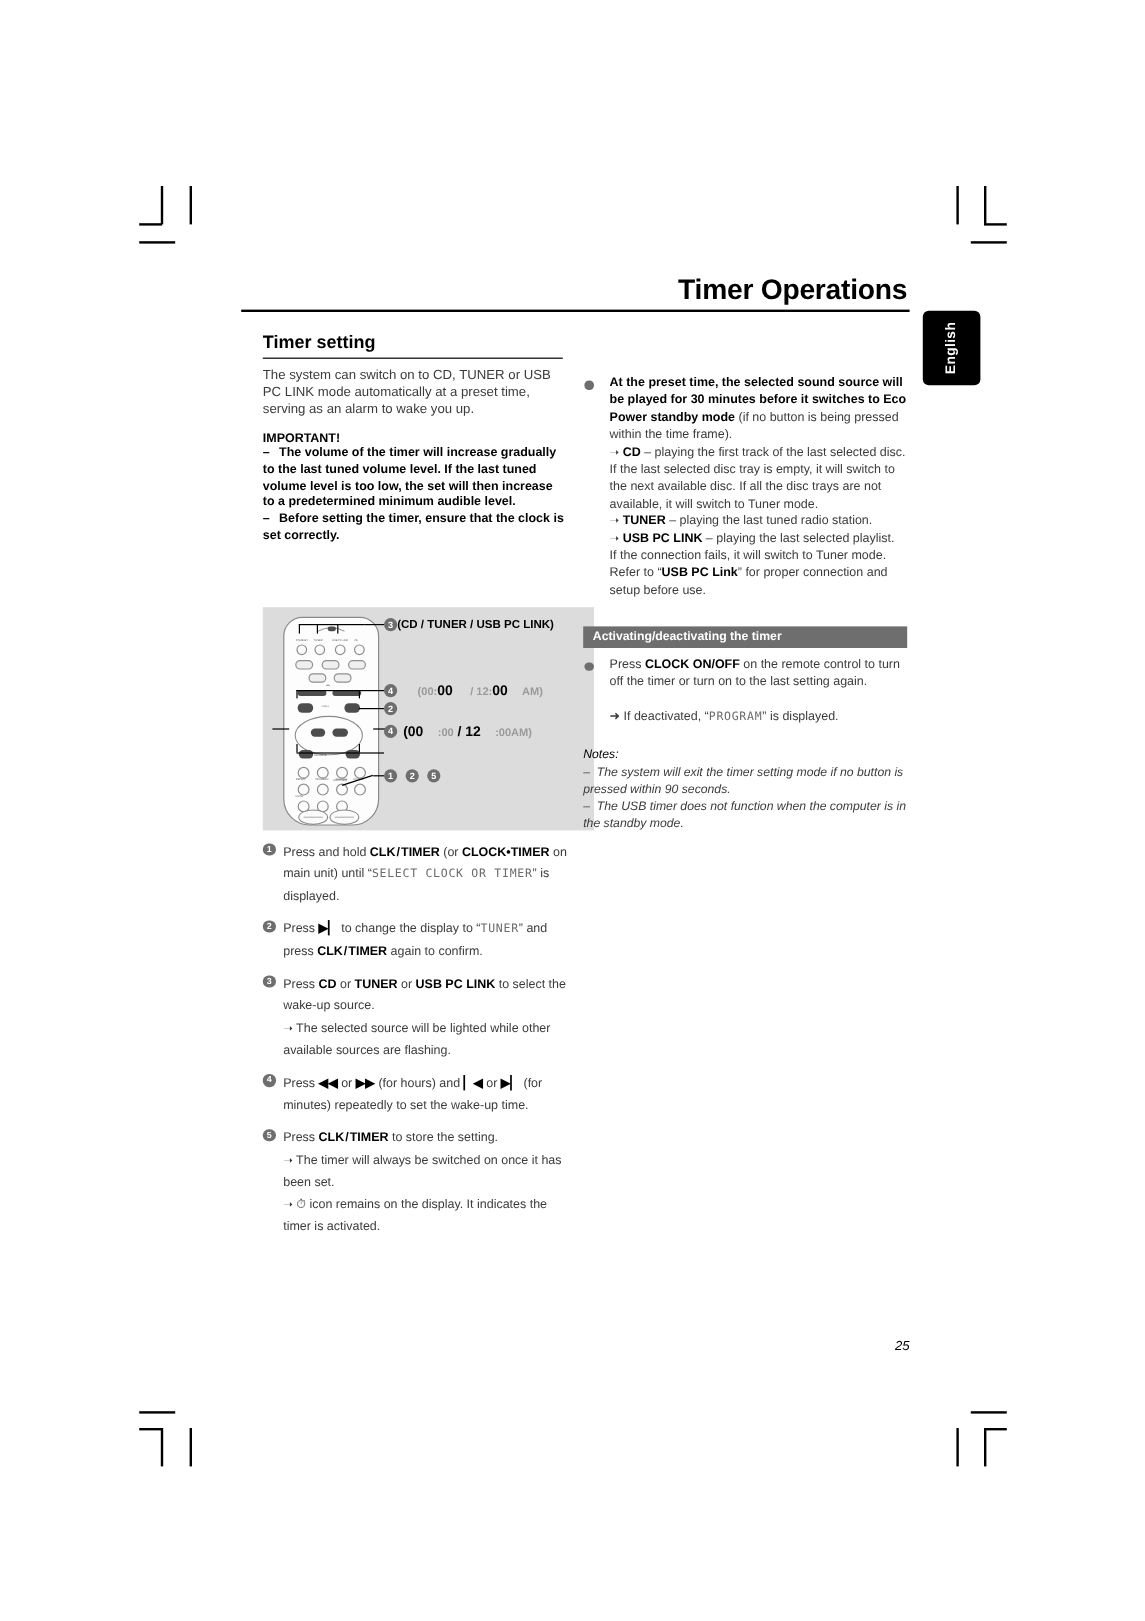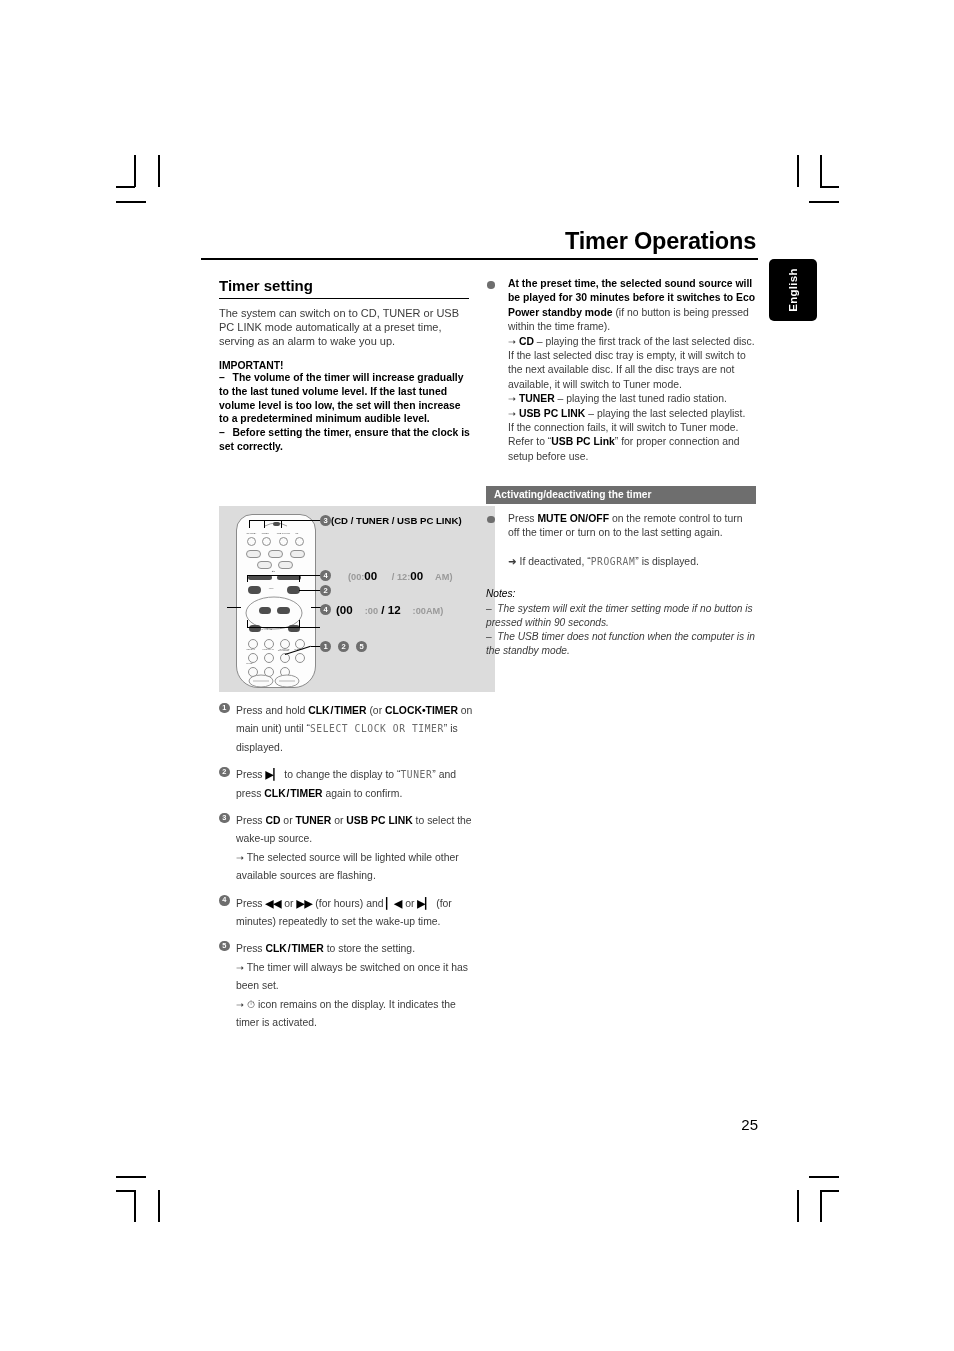--- a/index.html
+++ b/index.html
@@ -203,21 +203,21 @@
 
   
   .lcd {
     font-family: "DejaVu Sans Mono", monospace;
     font-size: 9.6px;
     letter-spacing: 0.6px;
     color: #6b6b6b;
   }
 
   
-  .bullet-block { position: relative; padding-left: 22px; }
+  .bullet-block { position: relative; padding-left: 22px; margin-top: 36px; }
   .bullet-dot {
     position: absolute;
     left: 1px;
     top: 4px;
     width: 7.5px;
     height: 7.5px;
     border-radius: 50%;
     background: #6e6e6e;
   }
   .rt {
@@ -242,22 +242,23 @@
     font-style: italic;
     color: #3b3b3b;
   }
   #notes .nh { color: #000; }
 
   
   #page-number {
     position: absolute;
     right: 196px;
     top: 1116px;
-    font-size: 15px;
-    color: #000;
+    font-size: 11px;
+    color: #000;
+    font-style: italic;
   }
 </style>
 </head>
 <body>
 
 <div class="cropmark" style="left:134px; top:155px; width:1.5px; height:32px;"></div>
 <div class="cropmark" style="left:116px; top:186px; width:19px; height:1.5px;"></div>
 <div class="cropmark" style="left:116px; top:201px; width:30px; height:1.5px;"></div>
 <div class="cropmark" style="left:158px; top:155px; width:1.5px; height:32px;"></div>
 
@@ -447,21 +448,21 @@
       <span class="arrow">➝</span> <b>TUNER</b><span> – playing the last tuned radio station.</span><br>
       <span class="arrow">➝</span> <b>USB PC LINK</b><span> – playing the last selected playlist.&nbsp; If the connection fails, it will switch to Tuner mode.&nbsp; Refer to “<b>USB PC Link</b>” for proper connection and setup before use.</span>
     </div>
   </div>
 
   <div class="sub-head">Activating/deactivating the timer</div>
 
   <div class="bullet-block" style="margin-top:8px;">
     <span class="bullet-dot"></span>
     <div class="rt">
-      <span>Press </span><b>MUTE ON/OFF</b><span> on the remote control to turn off the timer or turn on to the last setting again.</span><br>
+      <span>Press </span><b>CLOCK ON/OFF</b><span> on the remote control to turn off the timer or turn on to the last setting again.</span><br>
       <br>
       <span>➜ If deactivated, “</span><span class="lcd">PROGRAM</span><span>” is displayed.</span>
     </div>
   </div>
 
   <div id="notes">
     <span class="nh">Notes:</span><br>
     –&nbsp; <span>The system will exit the timer setting mode if no button is pressed within 90 seconds.</span><br>
     –&nbsp; <span>The USB timer does not function when the computer is in the standby mode.</span>
   </div>

